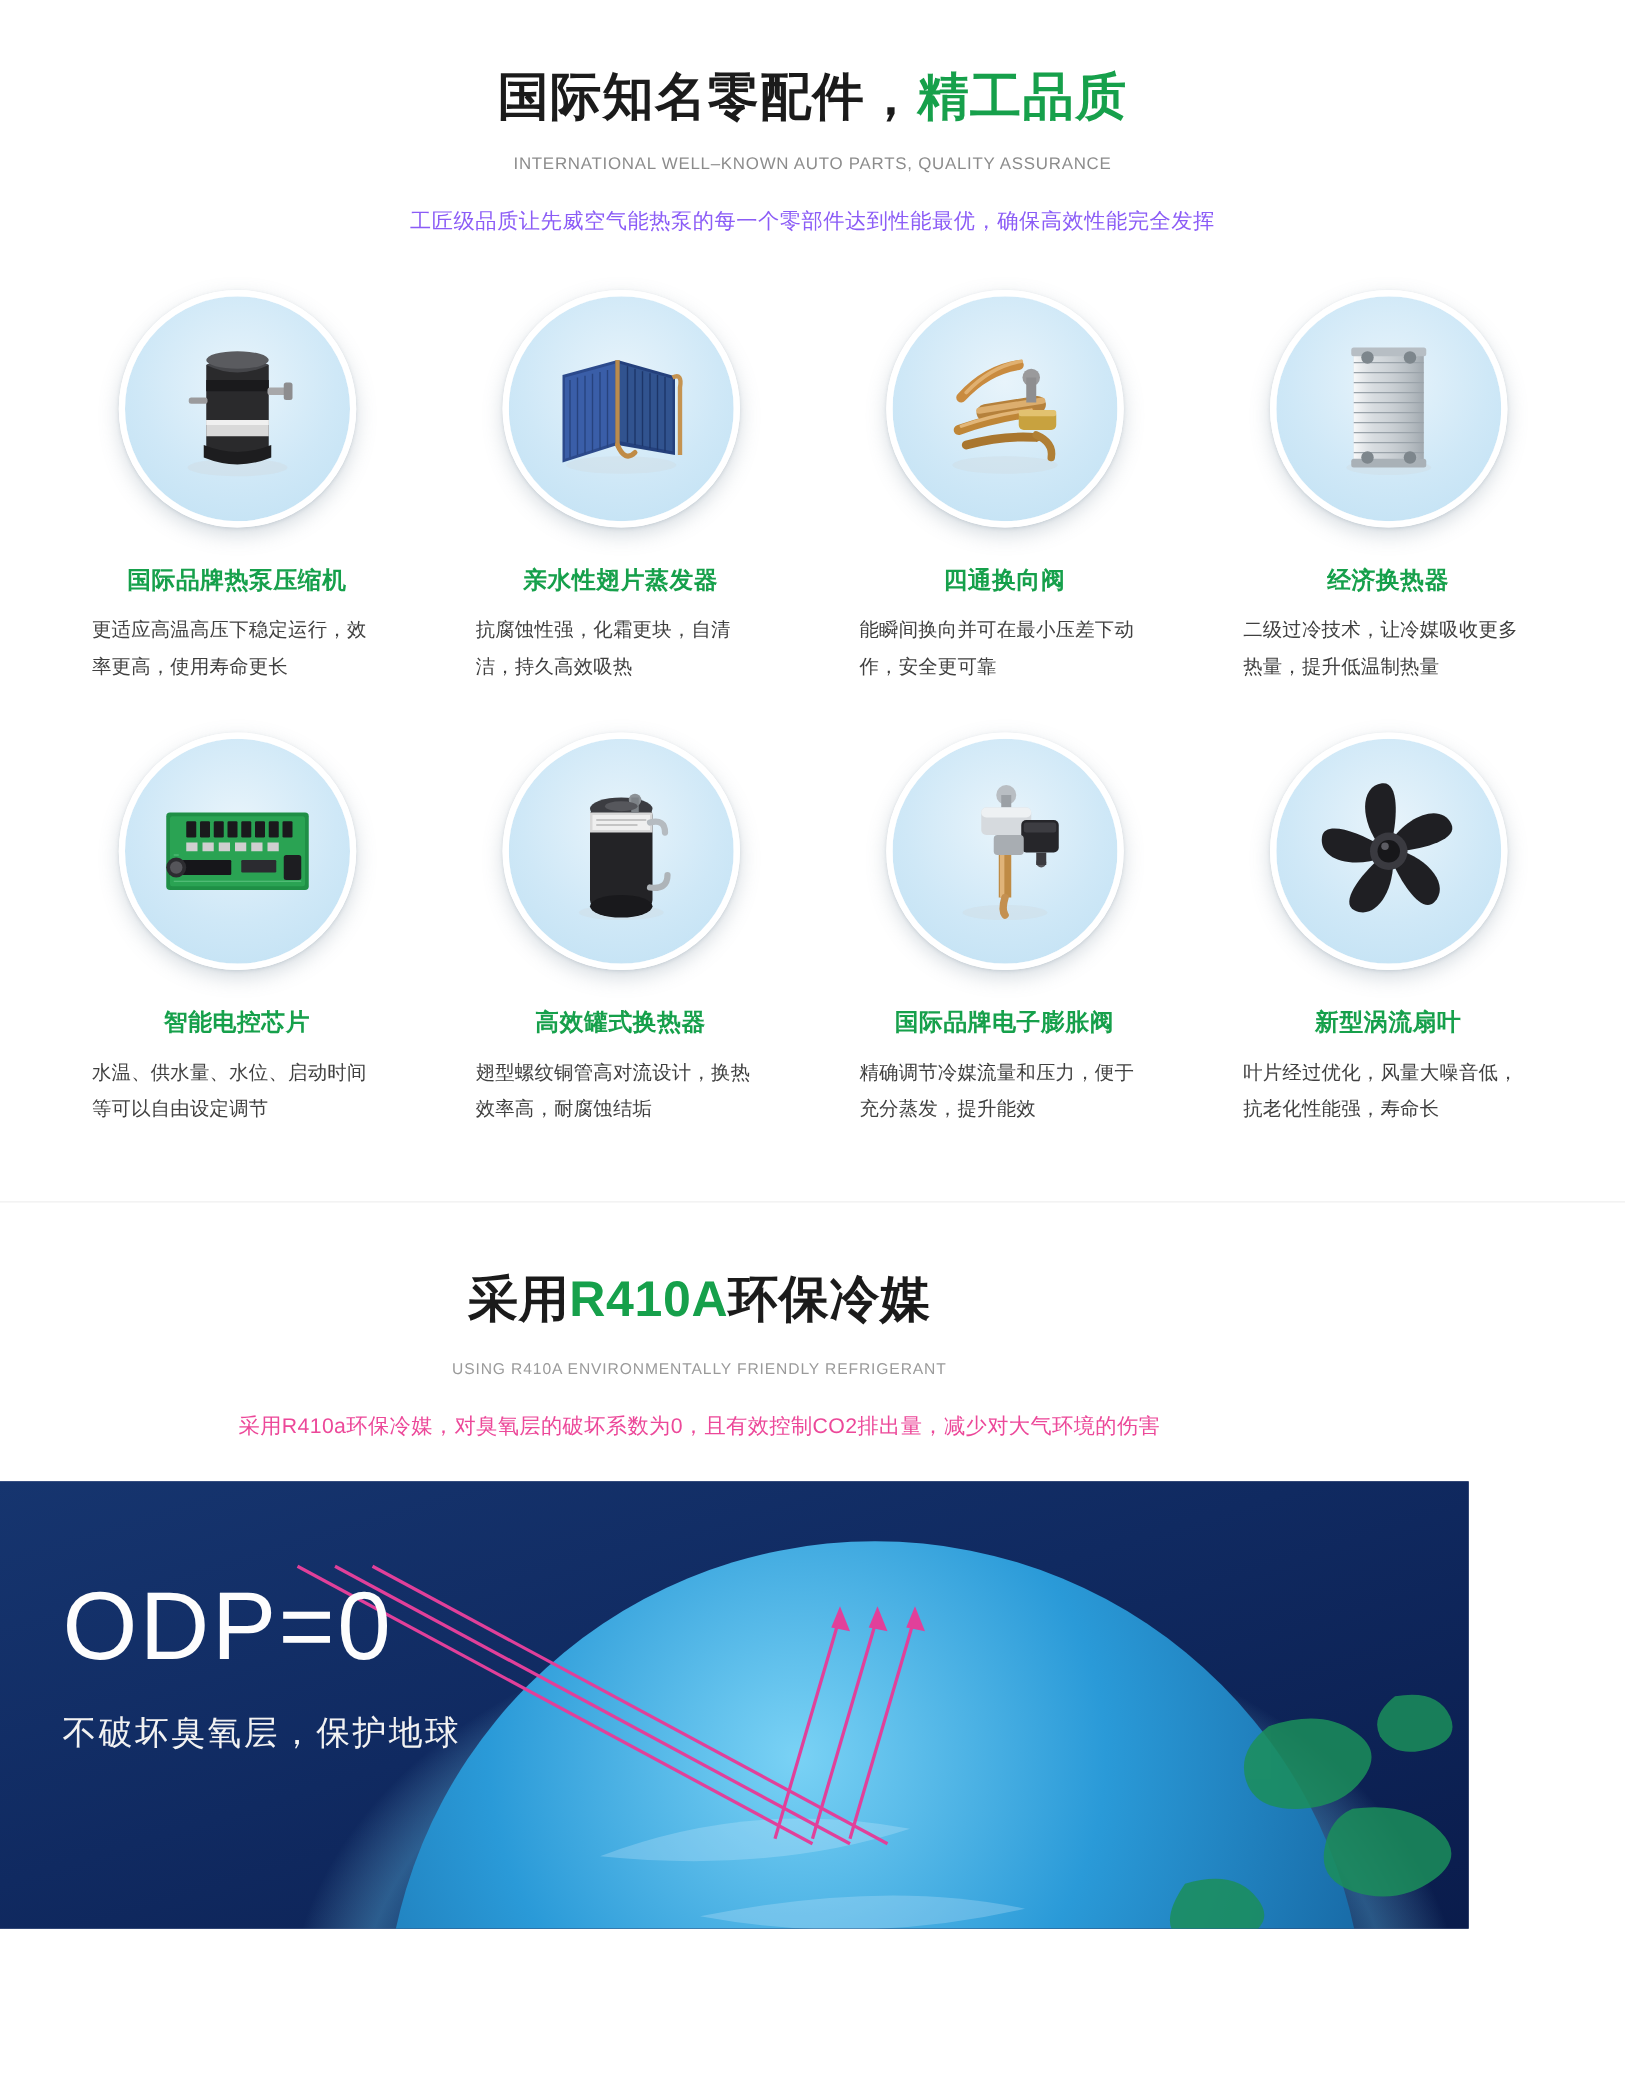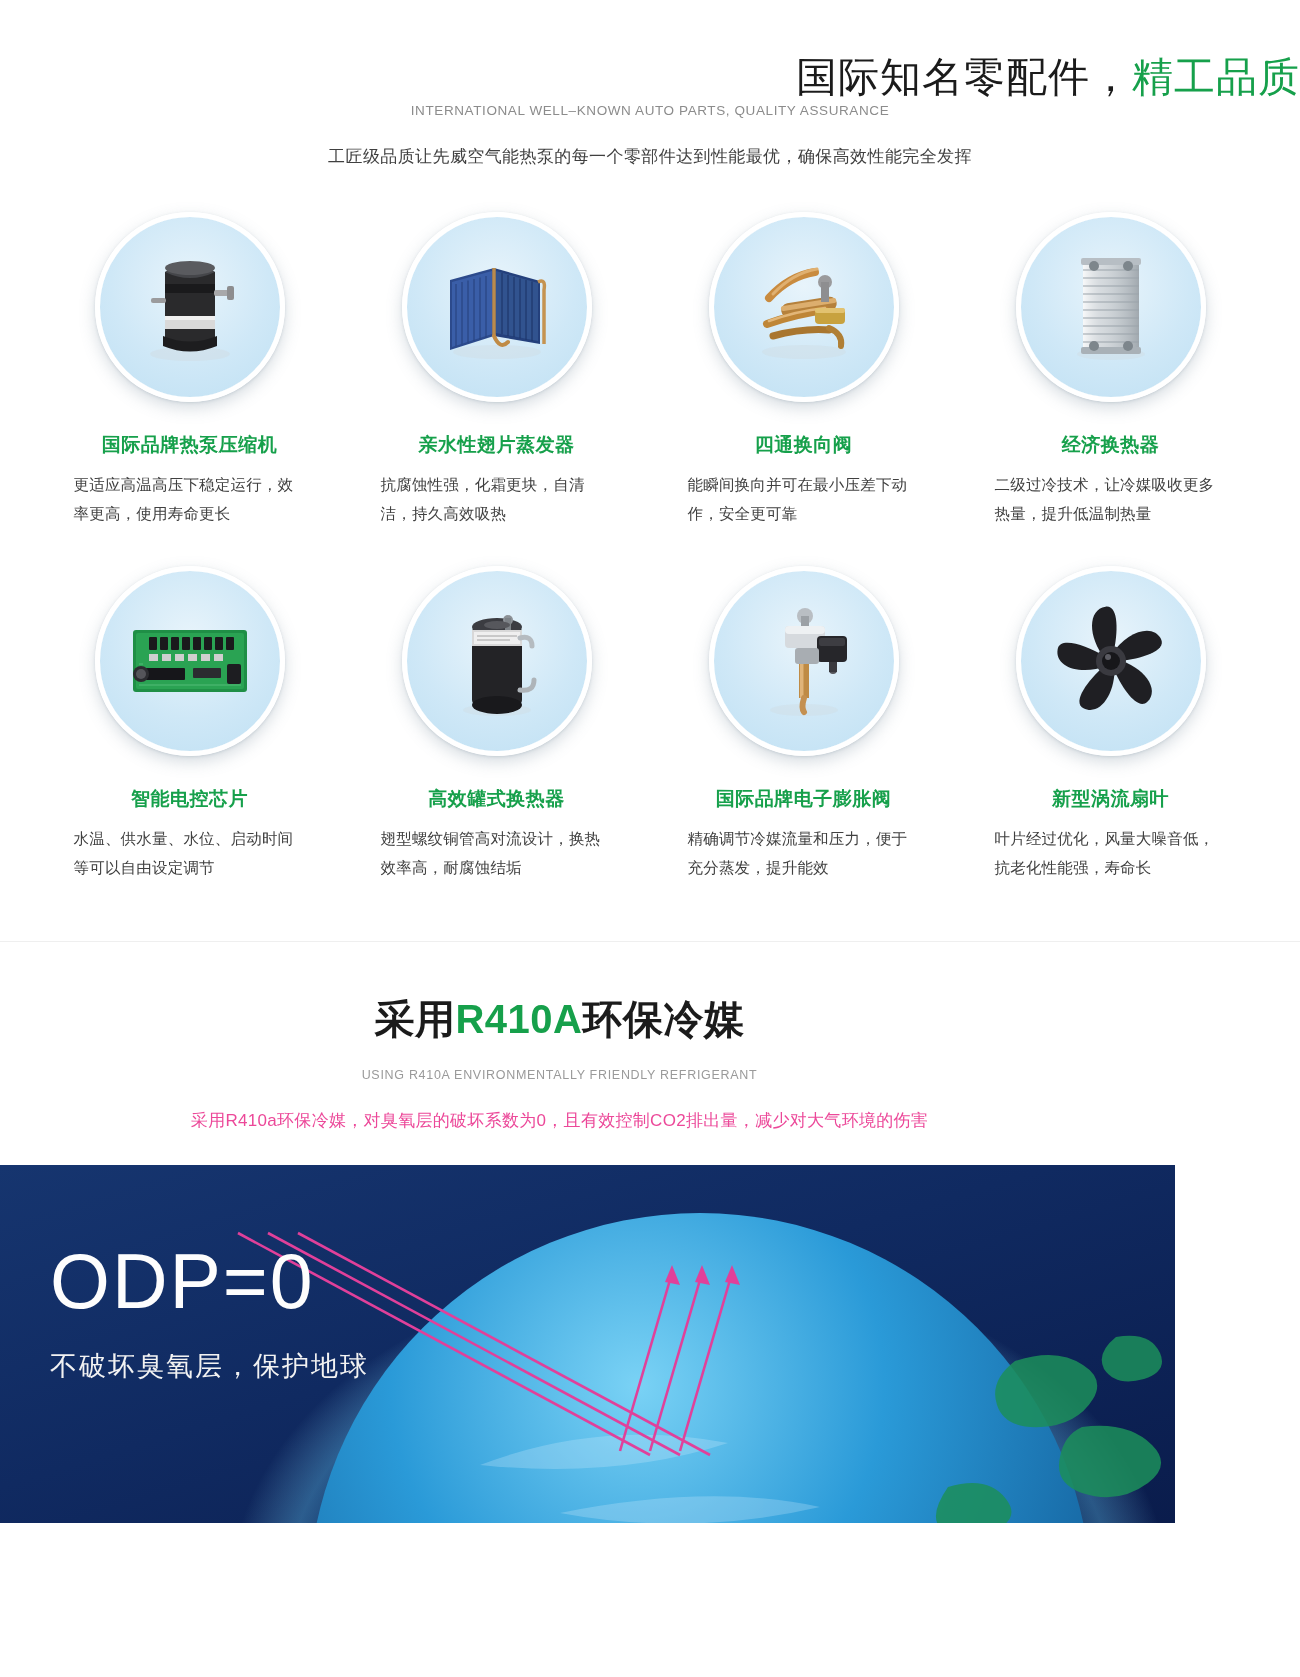--- a/index.html
+++ b/index.html
@@ -18,42 +18,43 @@
 
   
   .section-parts {
     position: relative;
     width: 1300px;
     padding-top: 52px;
     background: #ffffff;
   }
 
   .headline {
-    text-align: right;
+    text-align: center;
     font-size: 41px;
-    font-weight: 400;
+    font-weight: 700;
     letter-spacing: 1px;
     line-height: 1.25;
     color: #1b1b1b;
   }
   .headline .accent { color: #16a04b; }
 
   .eyebrow-en {
     text-align: center;
+    margin-top: 20px;
     font-size: 13.5px;
     letter-spacing: 0.6px;
     color: #8c8c8c;
     font-weight: 400;
   }
 
   .lead-text {
     text-align: center;
     margin-top: 27px;
     font-size: 17px;
-    color: #404040;
+    color: #8b5cf6;
     letter-spacing: 0.4px;
   }
 
   
   .feature-grid {
     width: 1180px;
     margin: 0 auto;
     display: grid;
     grid-template-columns: repeat(4, 1fr);
     column-gap: 14px;

